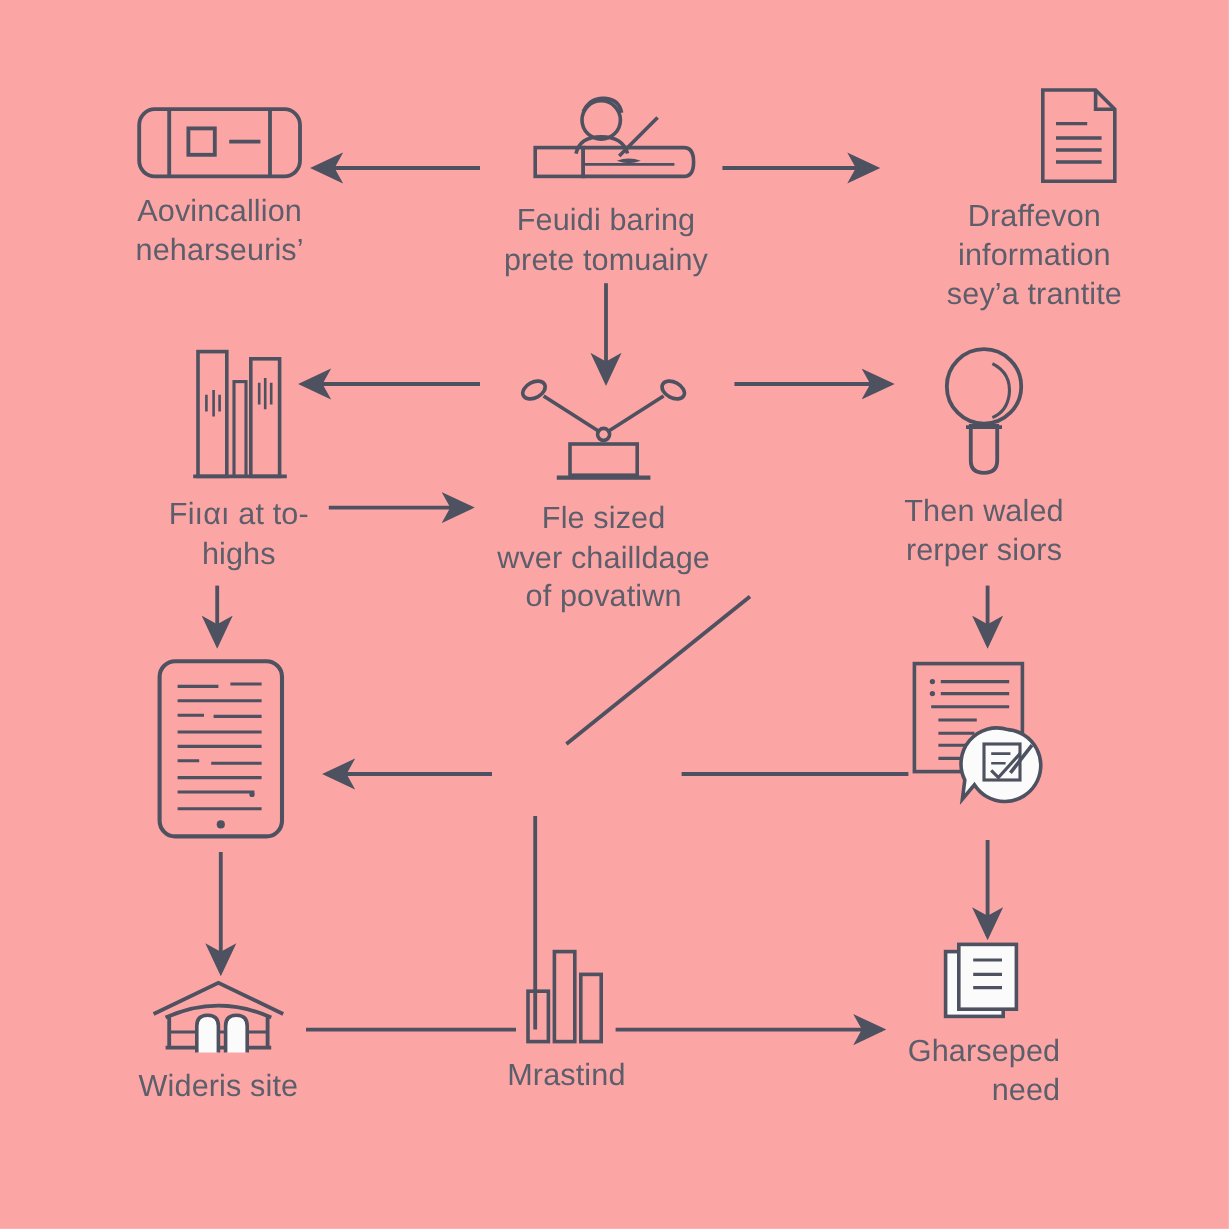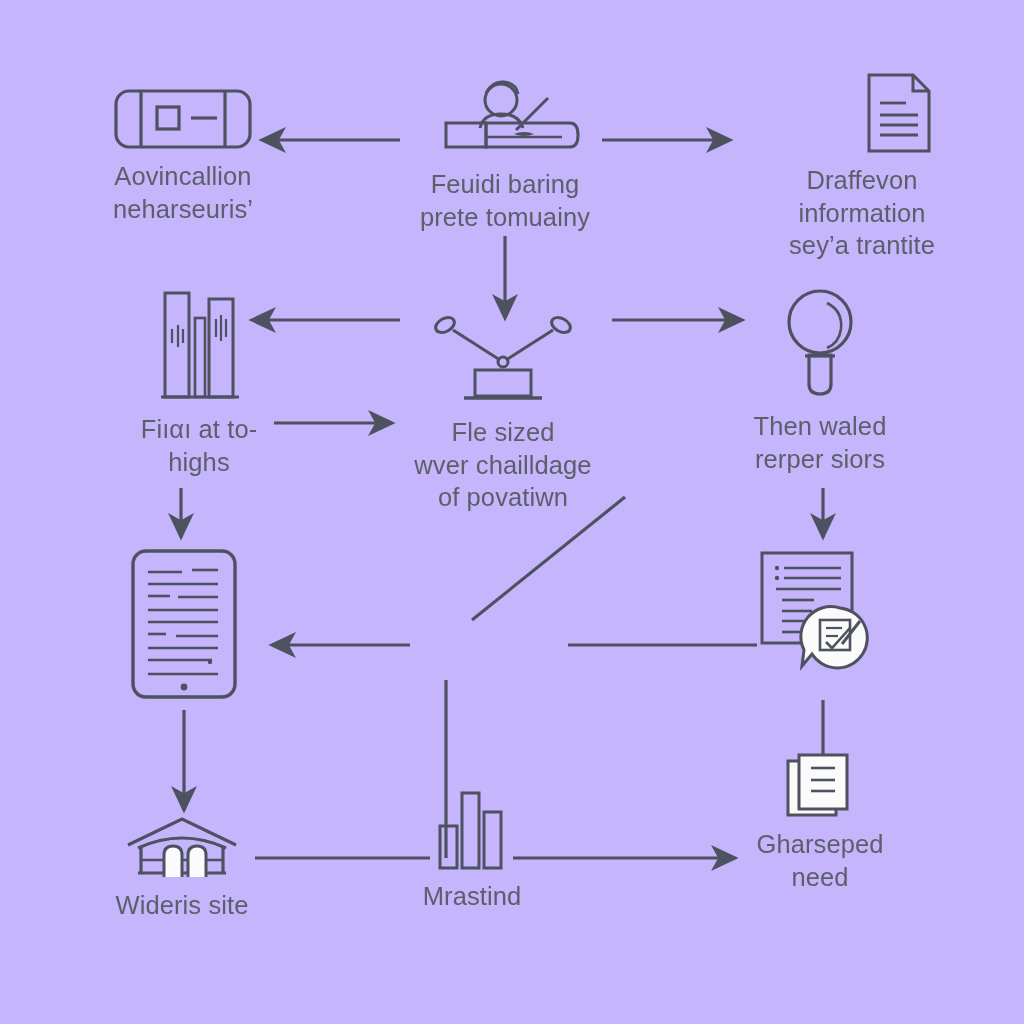--- a/index.html
+++ b/index.html
@@ -10,21 +10,21 @@
     width: 1024px;
     height: 1024px;
     background: #ffffff;
     font-family: "Liberation Sans", sans-serif;
     overflow: hidden;
   }
   #diagram-root {
     position: relative;
     width: 1024px;
     height: 1024px;
-    background: #c4b5fd;
+    background: #fca5a5;
     text-decoration: underline;
   }
   #edge-layer {
     position: absolute;
     left: 0;
     top: 0;
     width: 1024px;
     height: 1024px;
     pointer-events: none;
   }
@@ -305,21 +305,21 @@
         <line x1="99" y1="32" x2="99" y2="58" stroke="#4e5160" stroke-width="3.2"></line>
         <line x1="14" y1="58" x2="102" y2="58" stroke="#4e5160" stroke-width="3.2"></line>
         <line x1="17" y1="45" x2="99" y2="45" stroke="#4e5160" stroke-width="2.6"></line>
         <path d="M 40 62 L 40 40 q 0 -9 9 -9 q 9 0 9 9 L 58 62" fill="#fbfbfc" stroke="#4e5160" stroke-width="3"></path>
         <path d="M 64 62 L 64 40 q 0 -9 9 -9 q 9 0 9 9 L 82 62" fill="#fbfbfc" stroke="#4e5160" stroke-width="3"></path>
       </svg>
     </span>
     <div class="node-label">Wideris site</div>
   </div>
 
-  <div class="node" style="left:820px; top:752px;">
+  <div class="node" style="left:820px; top:784px;text-align:right;">
     <span class="node-icon">
       <svg width="70" height="66" viewBox="0 0 70 66">
         <rect x="3" y="9" width="48" height="54" fill="#fbfbfc" stroke="#4e5160" stroke-width="3"></rect>
         <rect x="14" y="3" width="48" height="54" fill="#fbfbfc" stroke="#4e5160" stroke-width="3"></rect>
         <line x1="26" y1="16" x2="50" y2="16" stroke="#4e5160" stroke-width="2.6"></line>
         <line x1="26" y1="28" x2="50" y2="28" stroke="#4e5160" stroke-width="2.6"></line>
         <line x1="26" y1="39" x2="50" y2="39" stroke="#4e5160" stroke-width="2.6"></line>
       </svg>
     </span>
     <div class="node-label">Gharseped

